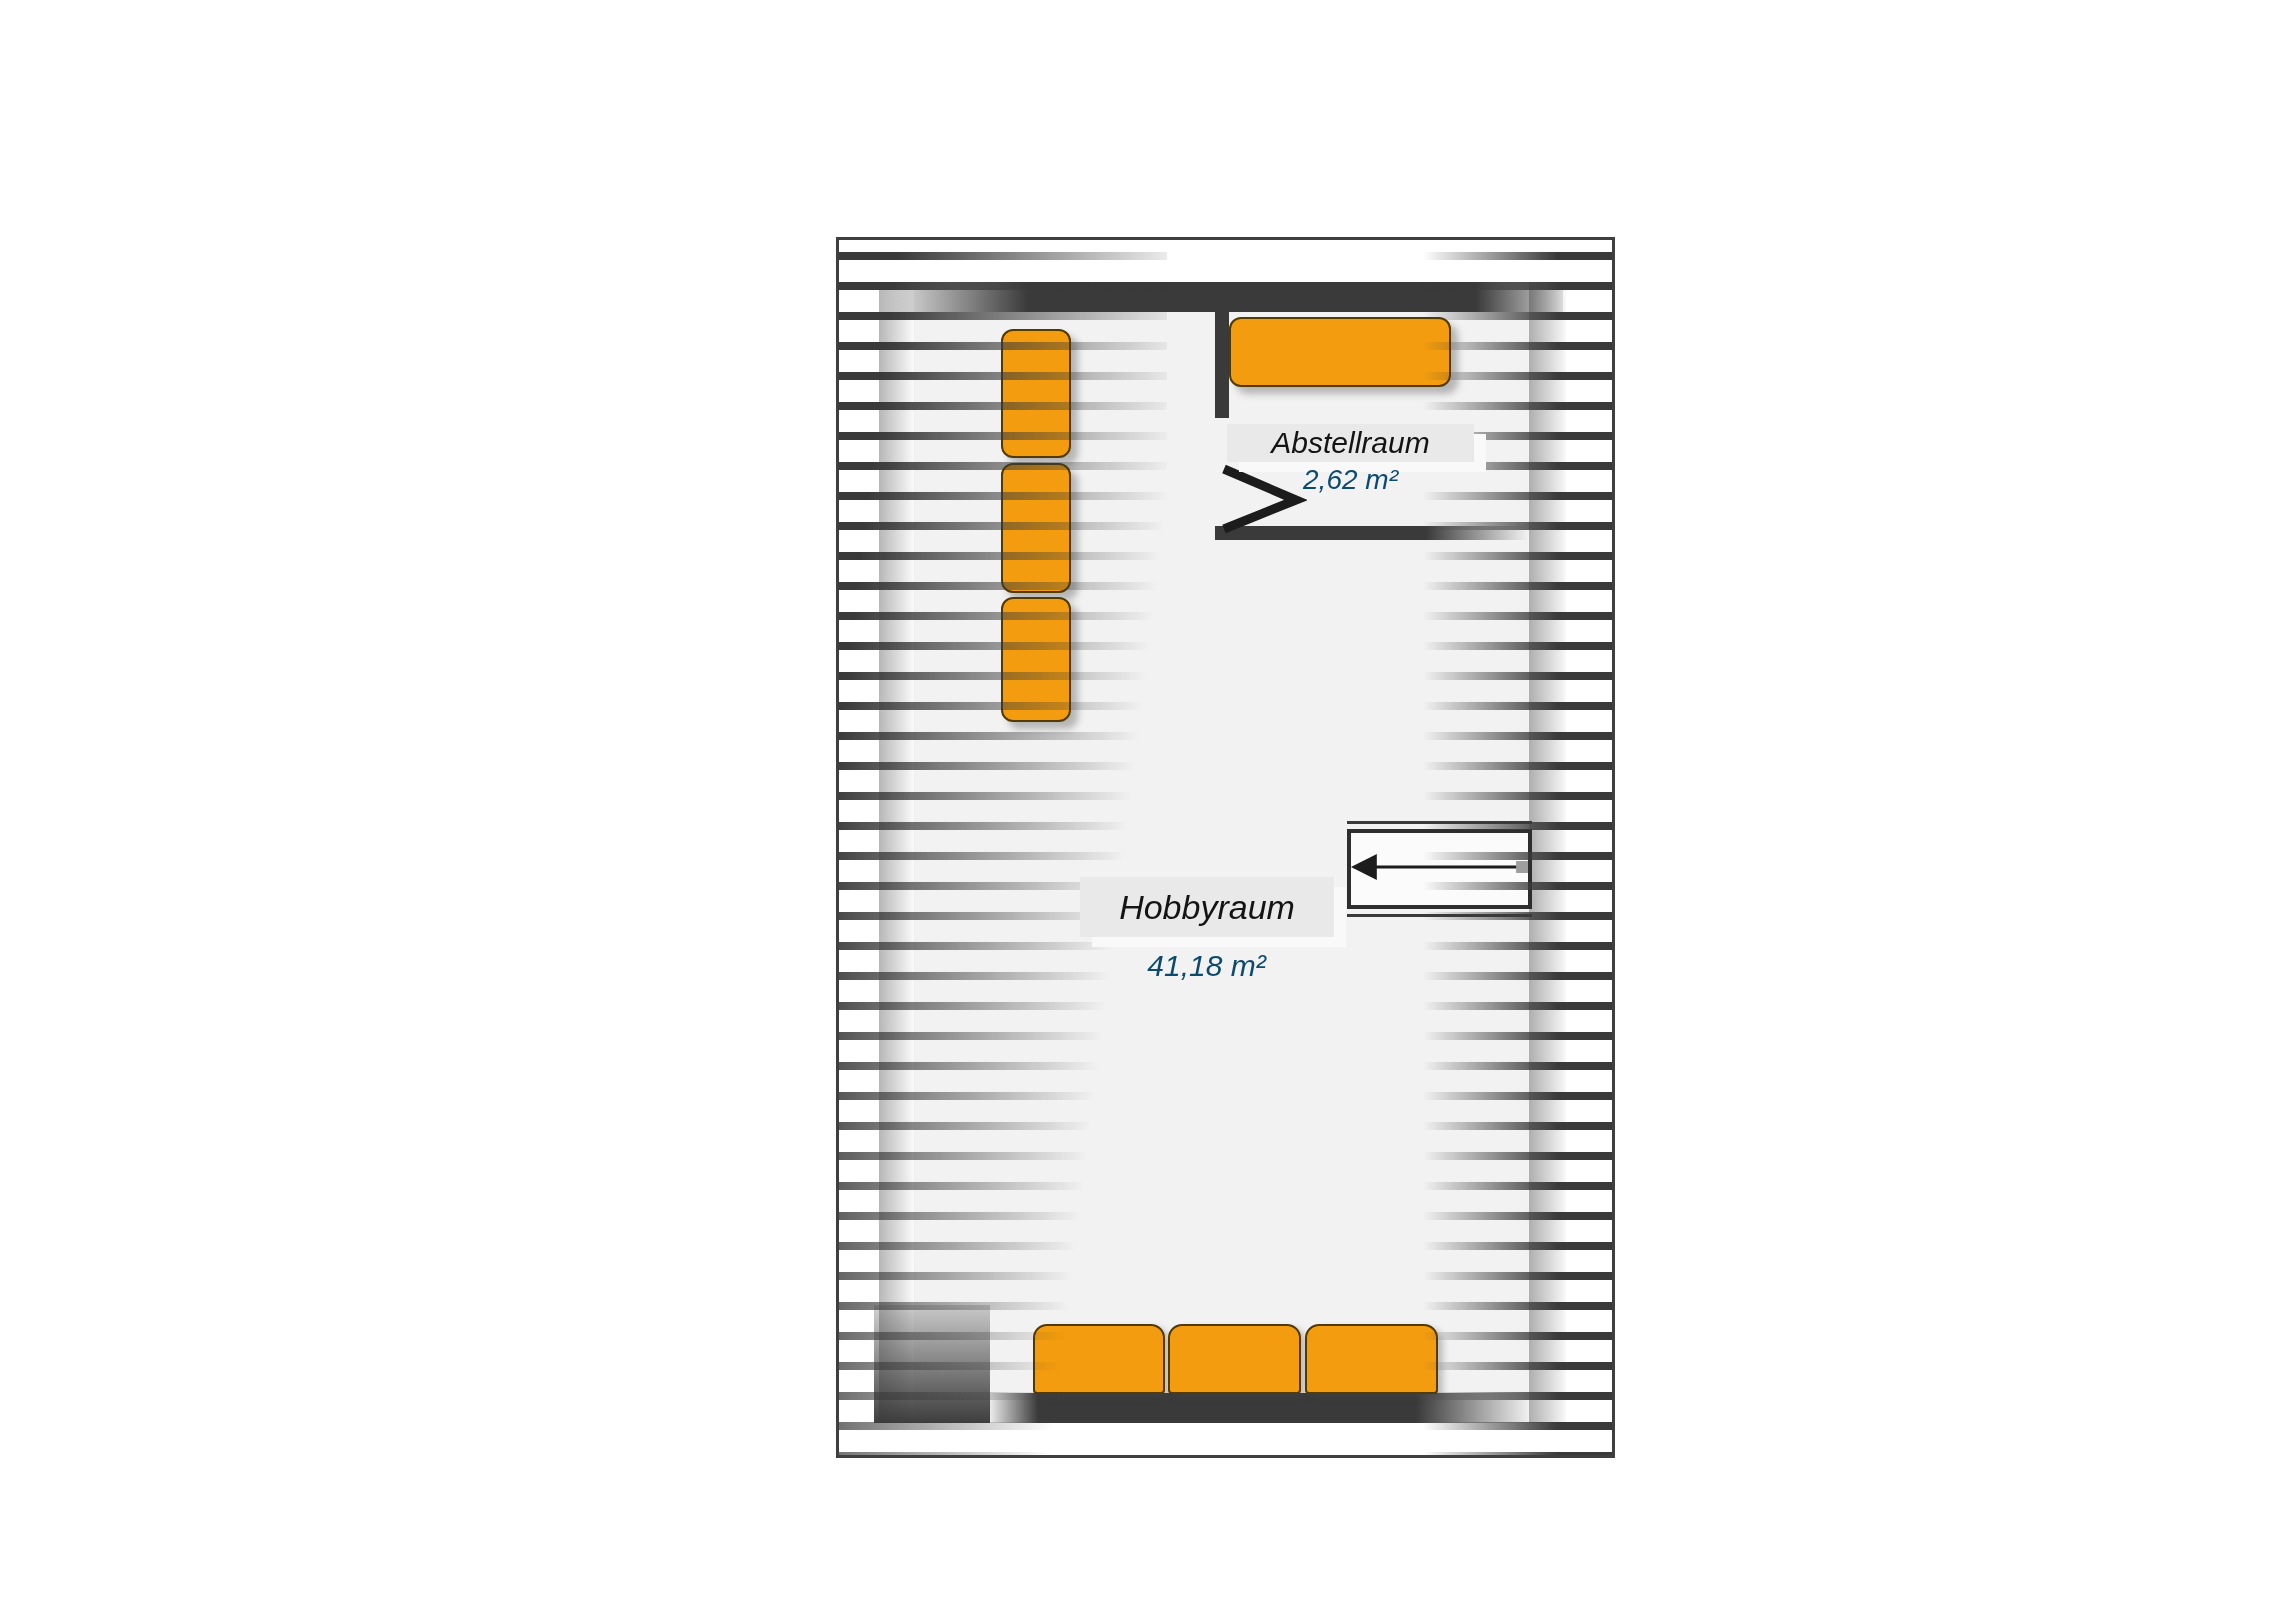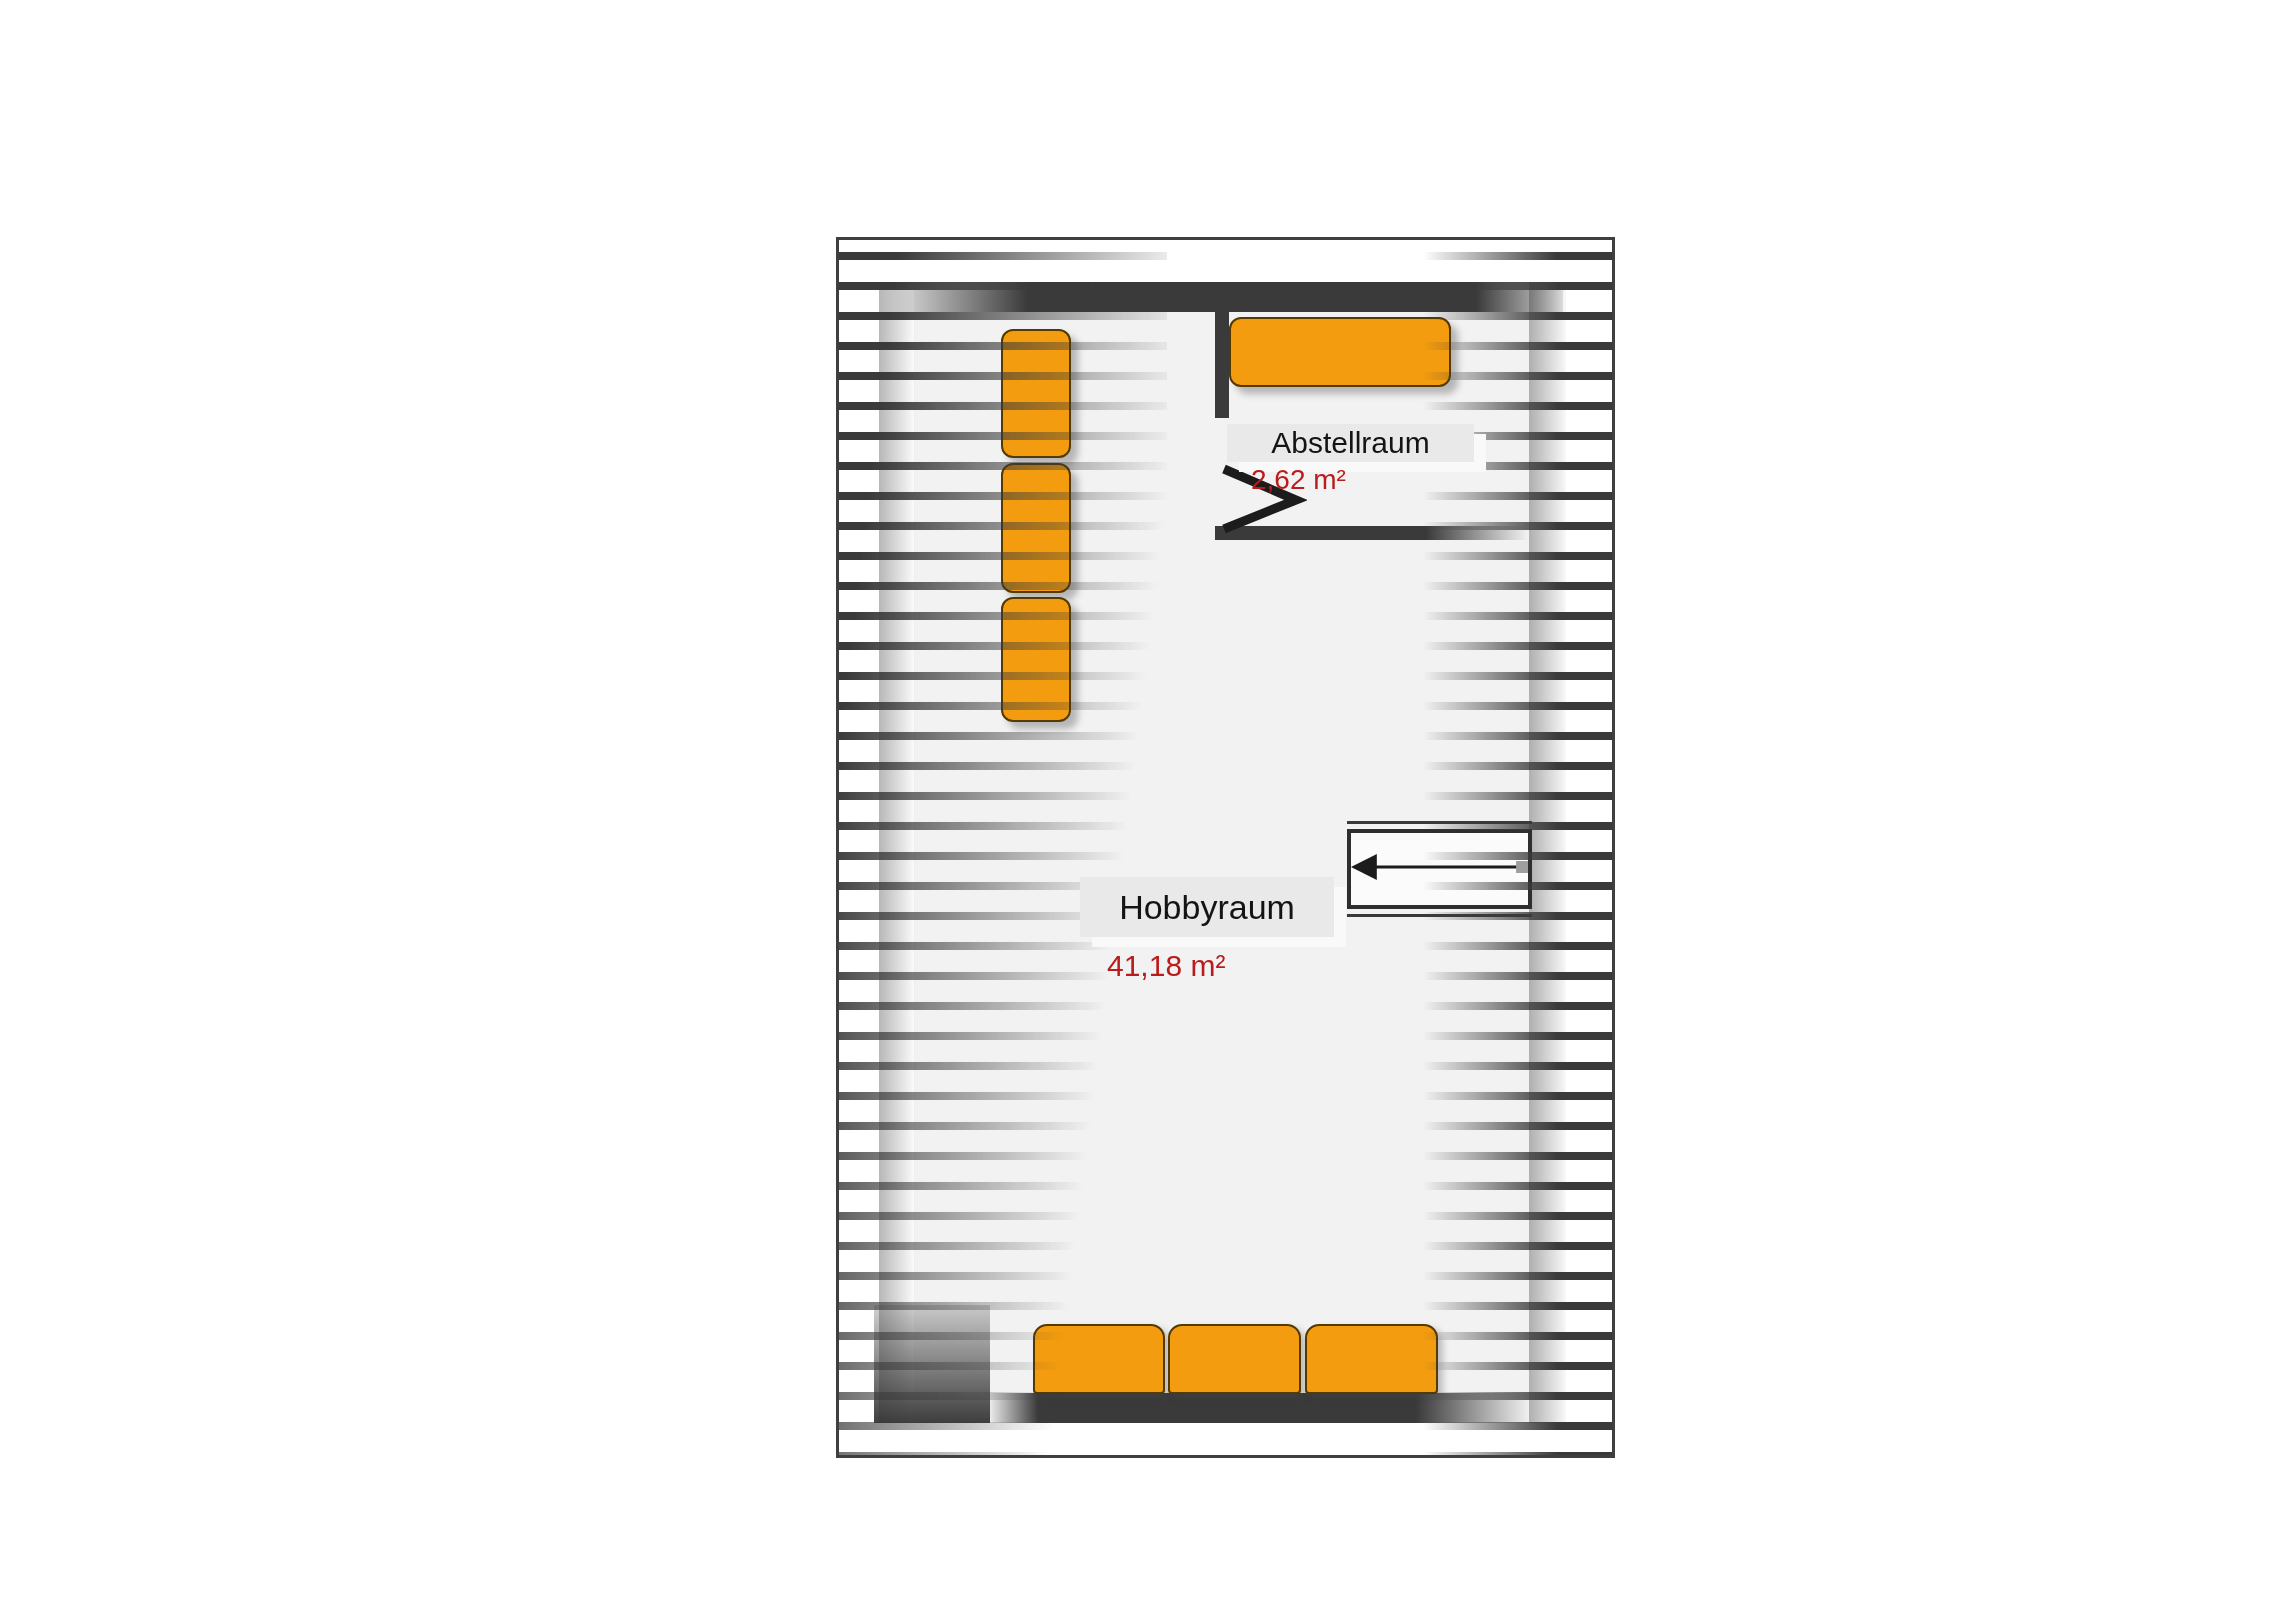--- a/index.html
+++ b/index.html
@@ -90,24 +90,25 @@
   }
   .hatch-right{
     right:0;width:222px;
     -webkit-mask-image:linear-gradient(to left, #000 0px, #000 55px, rgba(0,0,0,0) 189px);
             mask-image:linear-gradient(to left, #000 0px, #000 55px, rgba(0,0,0,0) 189px);
   }
   
   .room-label{
     position:absolute;background:#e9e9e9;text-align:center;color:#141414;
     box-shadow:12px 10px 0 #f9f9f9;
+    font-style:italic;
   }
   .label-abstellraum{left:388px;top:184px;width:247px;height:38px;font-size:30px;line-height:38px;}
   .label-hobbyraum{left:241px;top:637px;width:254px;height:60px;font-size:34px;line-height:60px;}
-  .area-label{position:absolute;text-align:left;color:#b91c1c;background:transparent;}
+  .area-label{position:absolute;text-align:center;color:#0c4a6e;background:transparent;font-style:italic;}
   .area-abstellraum{left:412px;top:223px;width:199px;font-size:28px;line-height:34px;}
   .area-hobbyraum{left:268px;top:708px;width:199px;font-size:30px;line-height:36px;}
 </style>
 </head>
 <body>
 
 <div class="plan">
 
   <div class="interior"></div>
 

